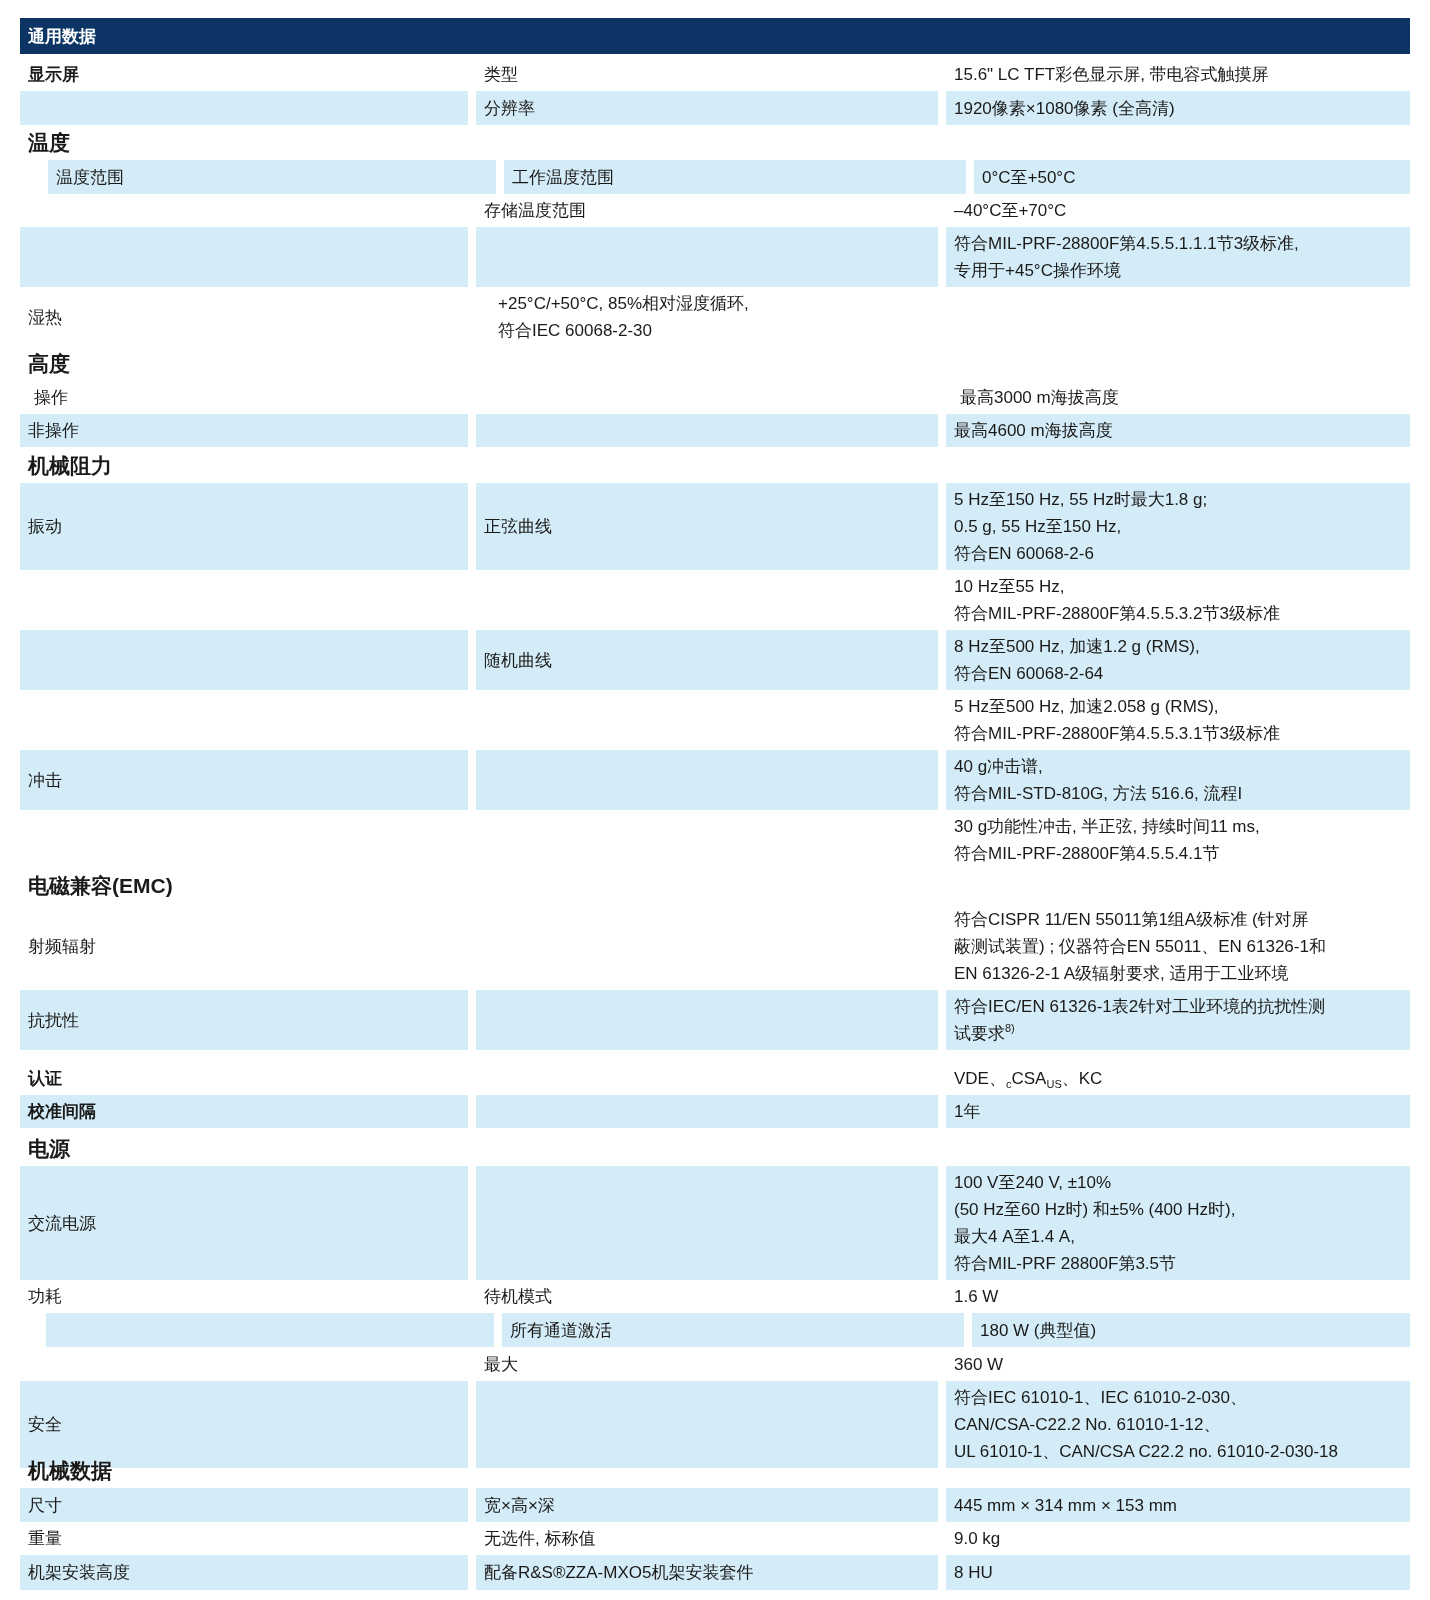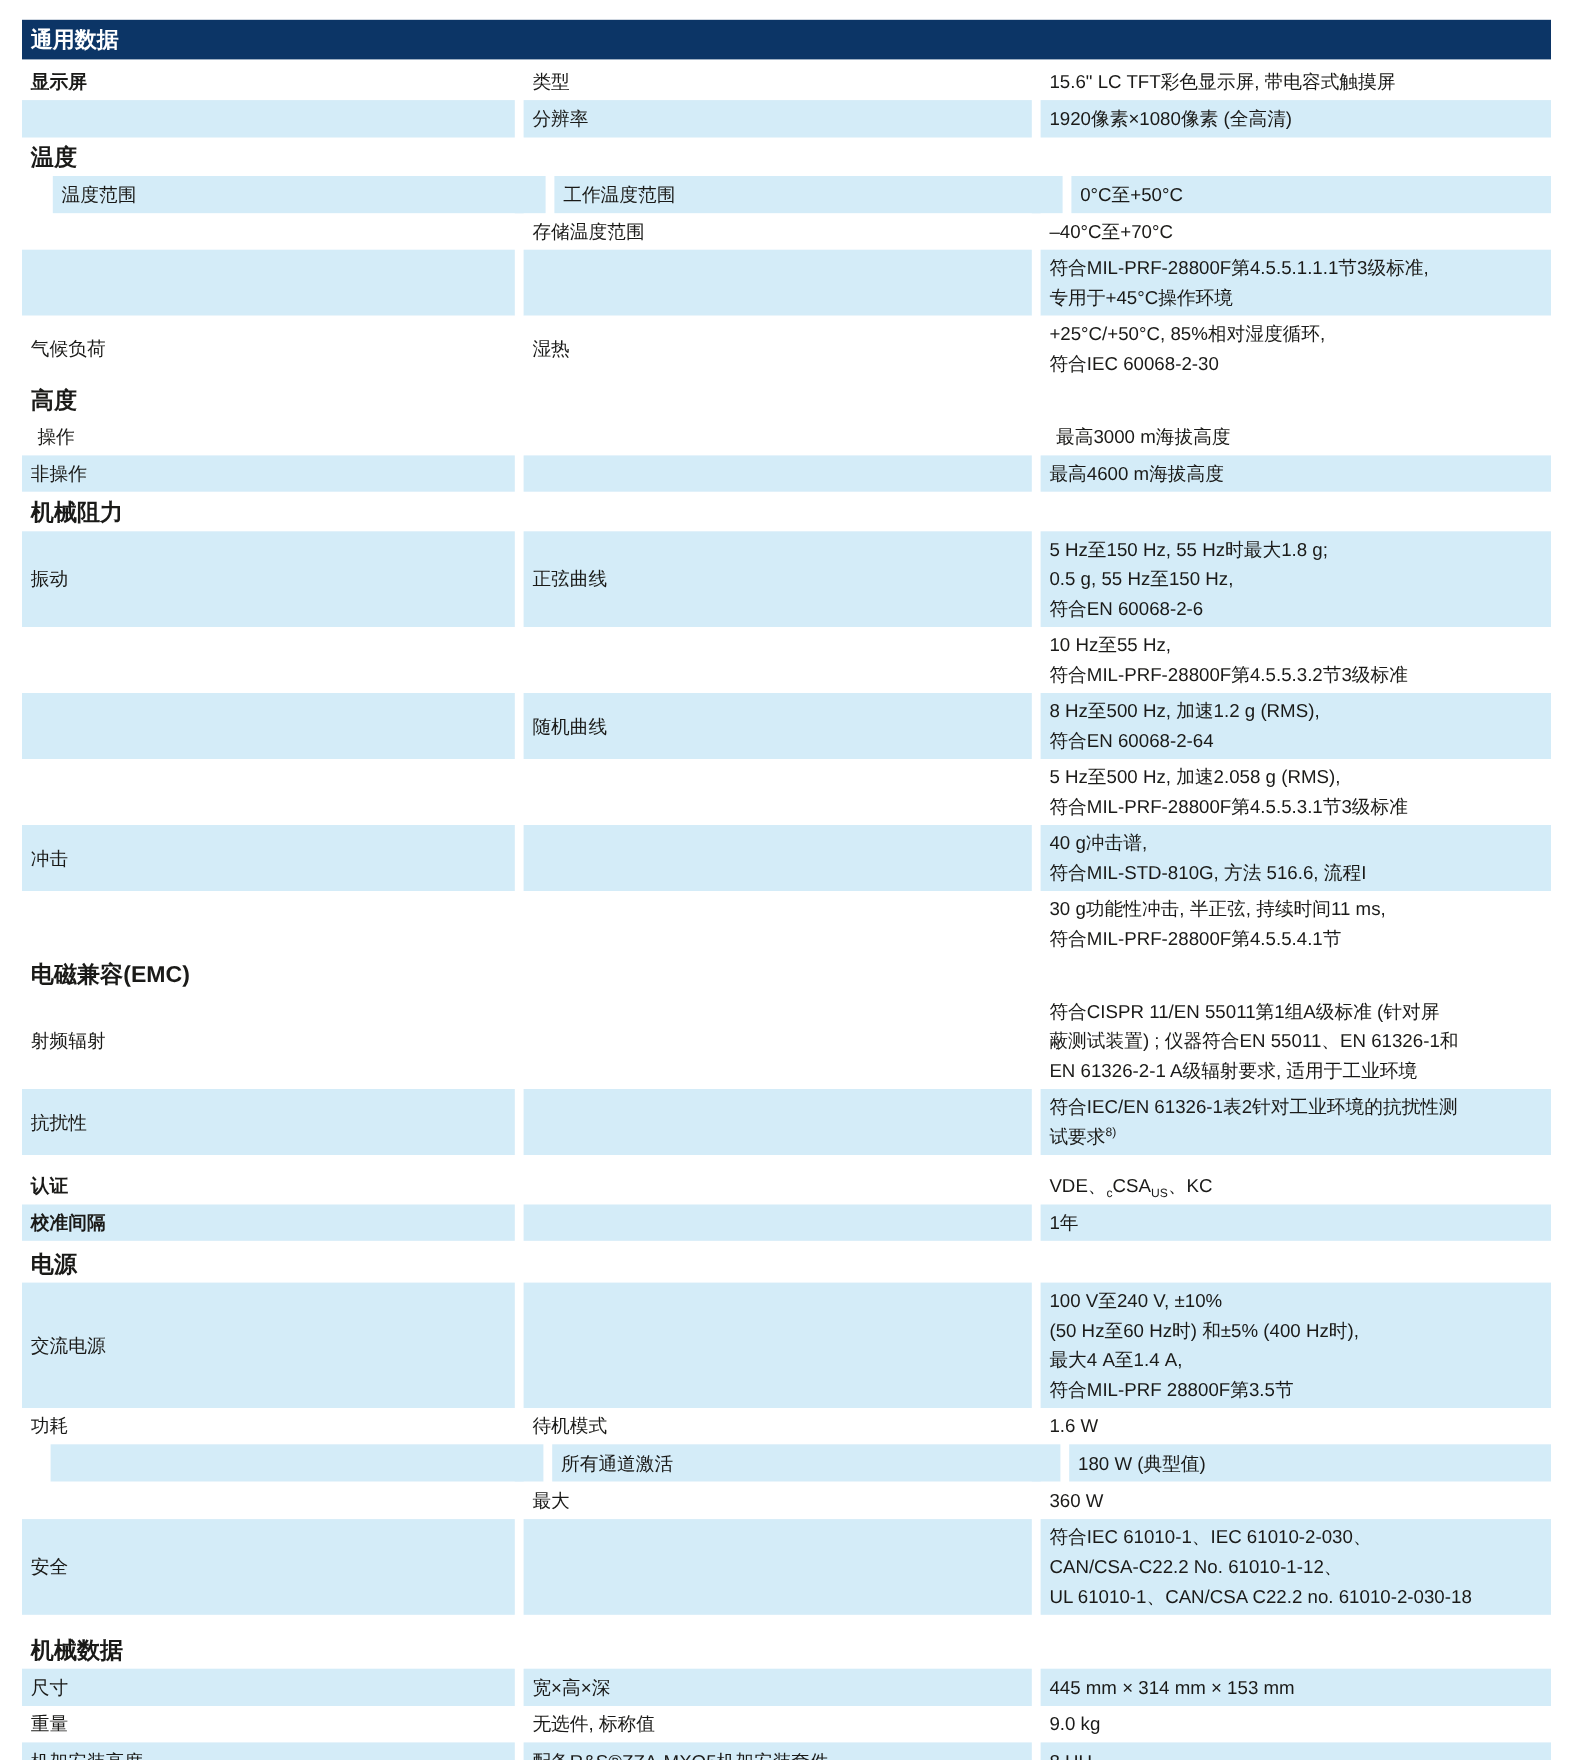--- a/index.html
+++ b/index.html
@@ -9,21 +9,21 @@
     background: #ffffff;
     font-family: "Liberation Sans", "DejaVu Sans", sans-serif;
     color: var(--text-color, #1a1a18);
     overflow: hidden;
   }
   .header-bar {
     margin: 18px 20px 3px 20px;
     height: 36px;
     background: var(--header-bg, #0c3566);
     color: var(--header-text, #ffffff);
-    font-size: 20px;
+    font-size: 17px;
     font-weight: bold;
     display: flex;
     align-items: center;
     padding-left: 8px;
   }
   .section-row {
     margin: 0 20px;
     padding: 0 8px 3px 8px;
     font-size: 21px;
     font-weight: bold;
@@ -107,23 +107,20 @@
     </div>
     <div class="row blue" style="min-height: 60px;">
       <div class="cell c1"></div>
       <div class="cell c2"></div>
       <div class="cell c3">
         <div class="line">符合MIL-PRF-28800F第4.5.5.1.1.1节3级标准,</div>
         <div class="line">专用于+45°C操作环境</div>
       </div>
     </div>
     <div class="row white" style="min-height: 60px;">
-      <div class="cell c1">
-        <div class="line">气候负荷</div>
-      </div>
       <div class="cell c2">
         <div class="line">湿热</div>
       </div>
       <div class="cell c3">
         <div class="line">+25°C/+50°C, 85%相对湿度循环,</div>
         <div class="line">符合IEC 60068-2-30</div>
       </div>
     </div>
     <div class="section-row" style="height: 34px;">高度</div>
     <div class="row white" style="min-height: 33px; margin-left: 26px;">
@@ -288,21 +285,21 @@
       <div class="cell c1">
         <div class="line">安全</div>
       </div>
       <div class="cell c2"></div>
       <div class="cell c3">
         <div class="line">符合IEC 61010-1、IEC 61010-2-030、</div>
         <div class="line">CAN/CSA-C22.2 No. 61010-1-12、</div>
         <div class="line">UL 61010-1、CAN/CSA C22.2 no. 61010-2-030-18</div>
       </div>
     </div>
-    <div class="section-row" style="height: 49px;">机械数据</div>
+    <div class="section-row" style="height: 20px;">机械数据</div>
     <div class="row blue" style="min-height: 34px;">
       <div class="cell c1">
         <div class="line">尺寸</div>
       </div>
       <div class="cell c2">
         <div class="line">宽×高×深</div>
       </div>
       <div class="cell c3">
         <div class="line">445 mm × 314 mm × 153 mm</div>
       </div>

